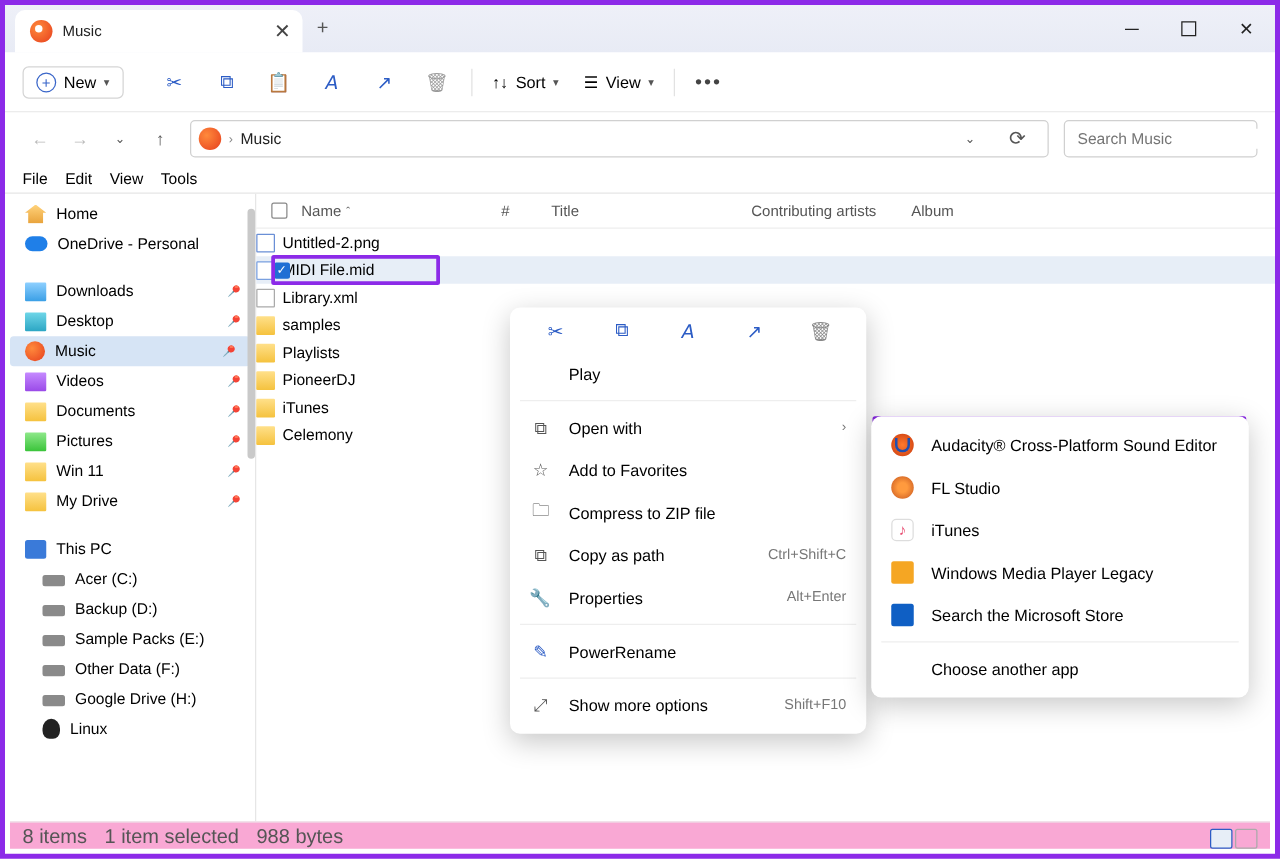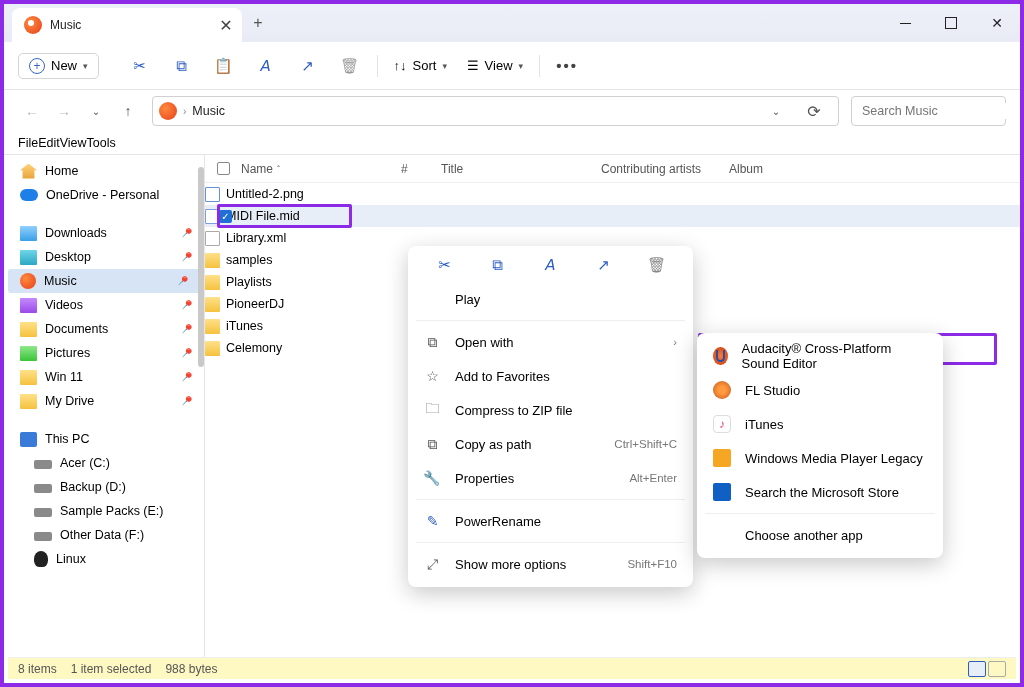--- a/index.html
+++ b/index.html
@@ -32,21 +32,21 @@
 .navarrow.dis { color: #bbb; }
 .pathbox { flex: 1; display: flex; align-items: center; height: 30px; border: 1px solid #d0d0d0; border-radius: 4px; padding: 0 6px; gap: 6px; margin-left: 6px; }
 .path-icon { width: 18px; height: 18px; border-radius: 50%; background: radial-gradient(circle at 35% 35%, #ff8a3c, #e63e1d); }
 .crumb { font-size: 12.5px; color: #222; }
 .crumb-sep { color: #888; font-size: 10px; }
 .pathbox .spacer { flex: 1; }
 .refresh { width: 36px; text-align: center; color: #555; cursor: pointer; }
 .searchbox { width: 155px; height: 30px; border: 1px solid #d0d0d0; border-radius: 4px; display: flex; align-items: center; padding: 0 8px; margin-left: 8px; }
 .searchbox input { border: none; outline: none; font-size: 12.5px; flex: 1; color: #888; }
 
-.menubar { display: flex; padding: 4px 14px; font-size: 12.5px; border-bottom: 1px solid #e6e6e6; align-items: center; }
+.menubar { display: flex; gap: 14px; padding: 4px 14px; font-size: 12.5px; border-bottom: 1px solid #e6e6e6; align-items: center; }
 .menuitem { cursor: pointer; }
 
 .body { display: flex; height: calc(100% - 38px - 48px - 42px - 26px - 22px); }
 .sidebar { width: 200px; overflow: hidden; padding: 4px 0; position: relative; }
 .scrollbar { position: absolute; right: 0; top: 12px; width: 6px; height: 200px; background: #c9c9c9; border-radius: 3px; }
 .sbitem { display: flex; align-items: center; gap: 8px; padding: 3px 10px 3px 16px; font-size: 12.5px; cursor: pointer; height: 24px; }
 .sbitem.sel { background: #d6e4f5; border-radius: 3px; margin: 0 4px; padding-left: 12px; }
 .sbitem .pin { margin-left: auto; color: #888; font-size: 11px; transform: rotate(45deg); }
 .sbitem.sub { padding-left: 30px; }
 .sbspace { height: 14px; }
@@ -79,41 +79,41 @@
 .fico.xml { border: 1px solid #aaa; background: #fff; border-radius: 1px; }
 .fico.fld { background: linear-gradient(#ffe08a,#f5c23e); border-radius: 1px; }
 
 .hl { position: absolute; border: 3px solid #8c2ae8; border-radius: 2px; pointer-events: none; }
 .hl.file { left: 213px; top: 200px; width: 135px; height: 24px; }
 .hl.openwith { left: 405px; top: 329px; width: 281px; height: 32px; }
 .hl.audacity { left: 694px; top: 329px; width: 299px; height: 32px; }
 
 .ctx { position: absolute; background: #fff; border-radius: 8px; box-shadow: 0 6px 22px rgba(0,0,0,.22); padding: 6px 0; font-size: 13px; }
 .ctx1 { left: 404px; top: 242px; width: 285px; }
-.ctx2 { left: 693px; top: 329px; width: 246px; }
+.ctx2 { left: 693px; top: 329px; width: 302px; }
 .ctxrow { display: flex; align-items: center; height: 34px; padding: 0 16px; gap: 14px; cursor: pointer; }
 .ctxrow .sc { margin-left: auto; color: #777; font-size: 11.5px; }
 .ctxrow .arr { margin-left: auto; color: #777; font-size: 11px; }
 .ctxbar { display: flex; justify-content: space-around; padding: 4px 10px 8px; }
 .ctxbar .bic { color: #2c5cc5; font-size: 15px; cursor: pointer; width: 34px; text-align: center; }
 .ctxbar .bic.gray { color: #888; }
 .ctxdiv { height: 1px; background: #eee; margin: 4px 8px; }
 .cic { width: 17px; height: 17px; display: inline-flex; align-items: center; justify-content: center; color: #555; font-size: 14px; }
 .appico { width: 18px; height: 18px; border-radius: 3px; }
 .appico.aud { background: radial-gradient(circle,#ff7a2e,#c93a0e); border-radius: 50%; position: relative; }
 .appico.aud::after { content: ""; position: absolute; inset: 3px; border: 2px solid #1f4fb0; border-top: none; border-radius: 0 0 10px 10px; }
 .appico.fl { background: radial-gradient(circle,#ff9a3e 30%,#c4531e); border-radius: 50%; }
 .appico.chrome { background: conic-gradient(#ea4335 0 120deg,#4caf50 120deg 240deg,#fbbc05 240deg 360deg); border-radius: 50%; position: relative; }
 .appico.chrome::after { content:""; position:absolute; inset:5px; background:#4285f4; border-radius:50%; border:2px solid #fff; }
 .appico.itunes { background: #fff; border: 1px solid #ddd; border-radius: 4px; color: #e84a6f; text-align: center; font-size: 12px; line-height: 16px; }
 .appico.vlc { background: linear-gradient(#ff8a2e,#e85a1e); clip-path: polygon(50% 0,80% 100%,20% 100%); }
 .appico.wmp { background: #f5a623; border-radius: 2px; }
 .appico.store { background: #0f5fc4; border-radius: 2px; }
 
-.status { position: absolute; bottom: 4px; left: 4px; right: 4px; height: 22px; display: flex; align-items: center; font-size: 12px; color: #555; padding: 0 10px; gap: 14px; border-top: 1px solid #eee; background: #fef9c3; }
+.status { position: absolute; bottom: 4px; left: 4px; right: 4px; height: 22px; display: flex; align-items: flex-end; font-size: 16px; color: #555; padding: 0 10px; gap: 14px; border-top: 1px solid #eee; background: #f9a8d4; }
 .status .viewbtns { margin-left: auto; display: flex; gap: 2px; }
 .status .vb { width: 18px; height: 16px; border: 1px solid #aaa; border-radius: 2px; cursor: pointer; }
 .status .vb.sel { border-color: #2c5cc5; background: #e7eef7; }
 </style>
 </head>
 <body>
 
 <div class="titlebar">
   <div class="tab">
     <span class="tab-icon"></span>
@@ -247,20 +247,24 @@
         <span class="ico drive"></span>
         <span>Backup (D:)</span>
       </div>
     <div class="sbitem sub">
         <span class="ico drive"></span>
         <span>Sample Packs (E:)</span>
       </div>
     <div class="sbitem sub">
         <span class="ico drive"></span>
         <span>Other Data (F:)</span>
+      </div>
+    <div class="sbitem sub">
+        <span class="ico drive"></span>
+        <span>Google Drive (H:)</span>
       </div>
     <div class="sbitem sub">
         <span class="ico tux"></span>
         <span>Linux</span>
       </div>
   </div>
 
   <div class="content">
     <div class="colhead">
       <div class="chk">

